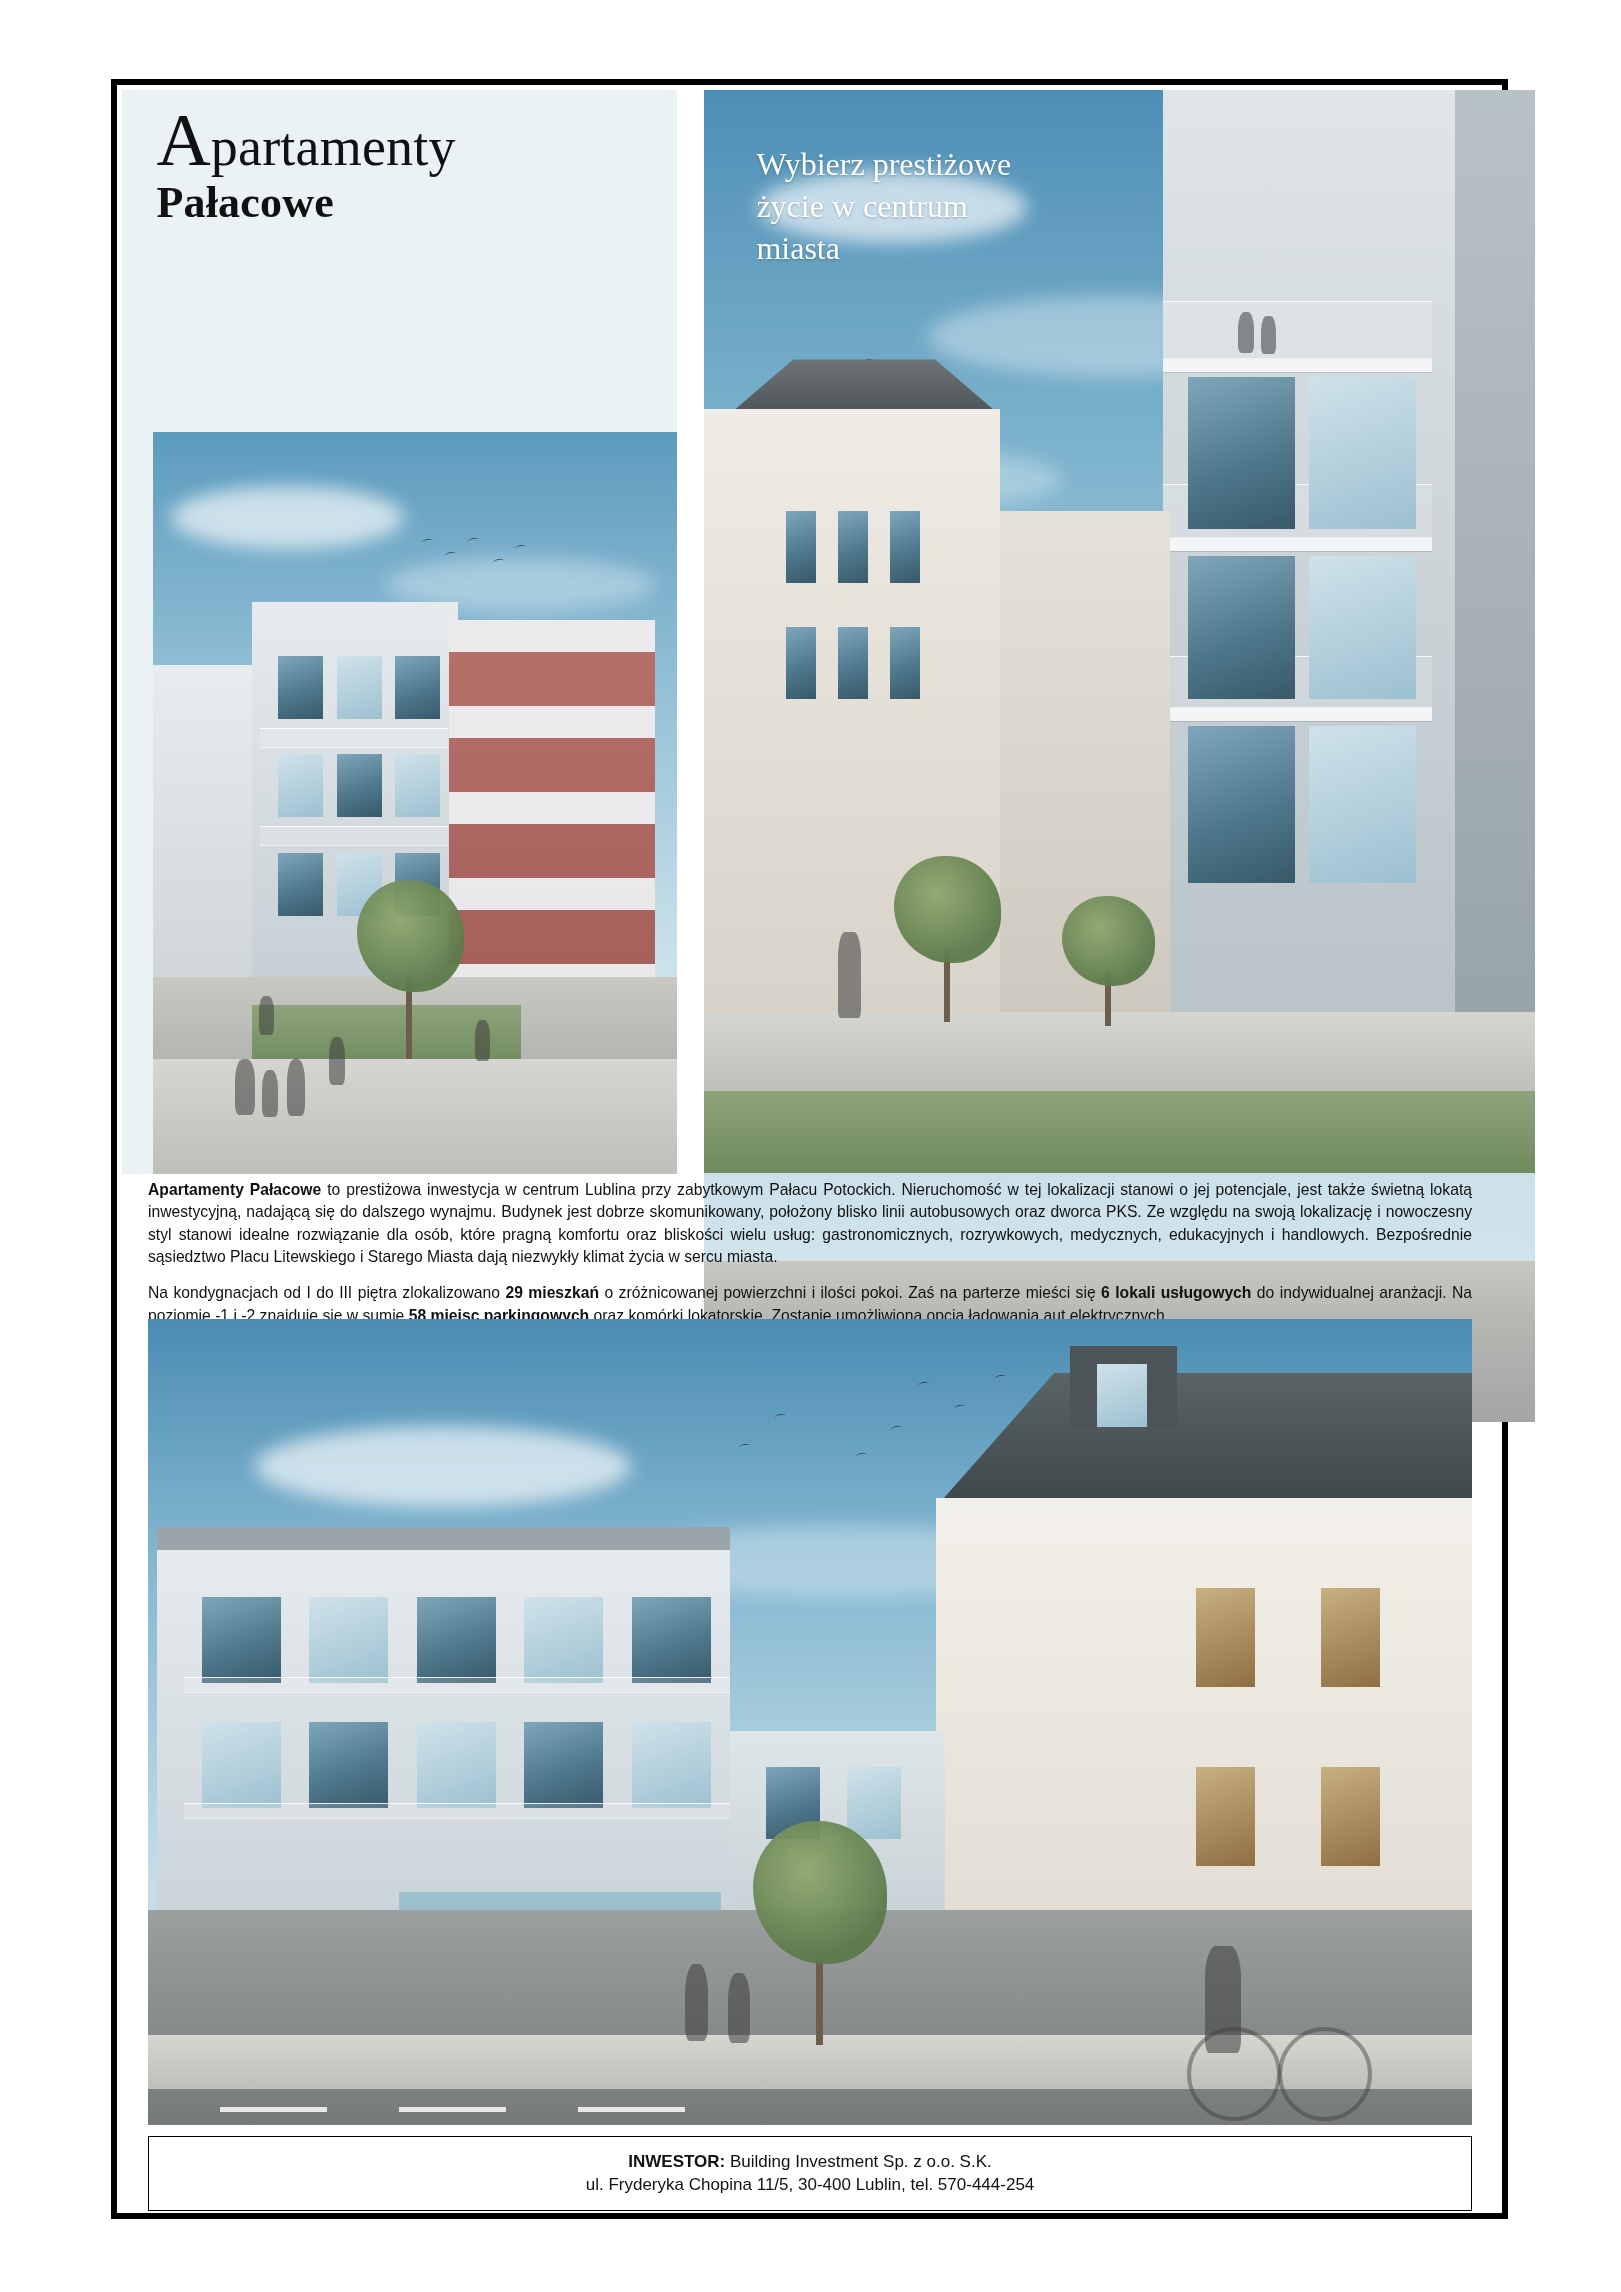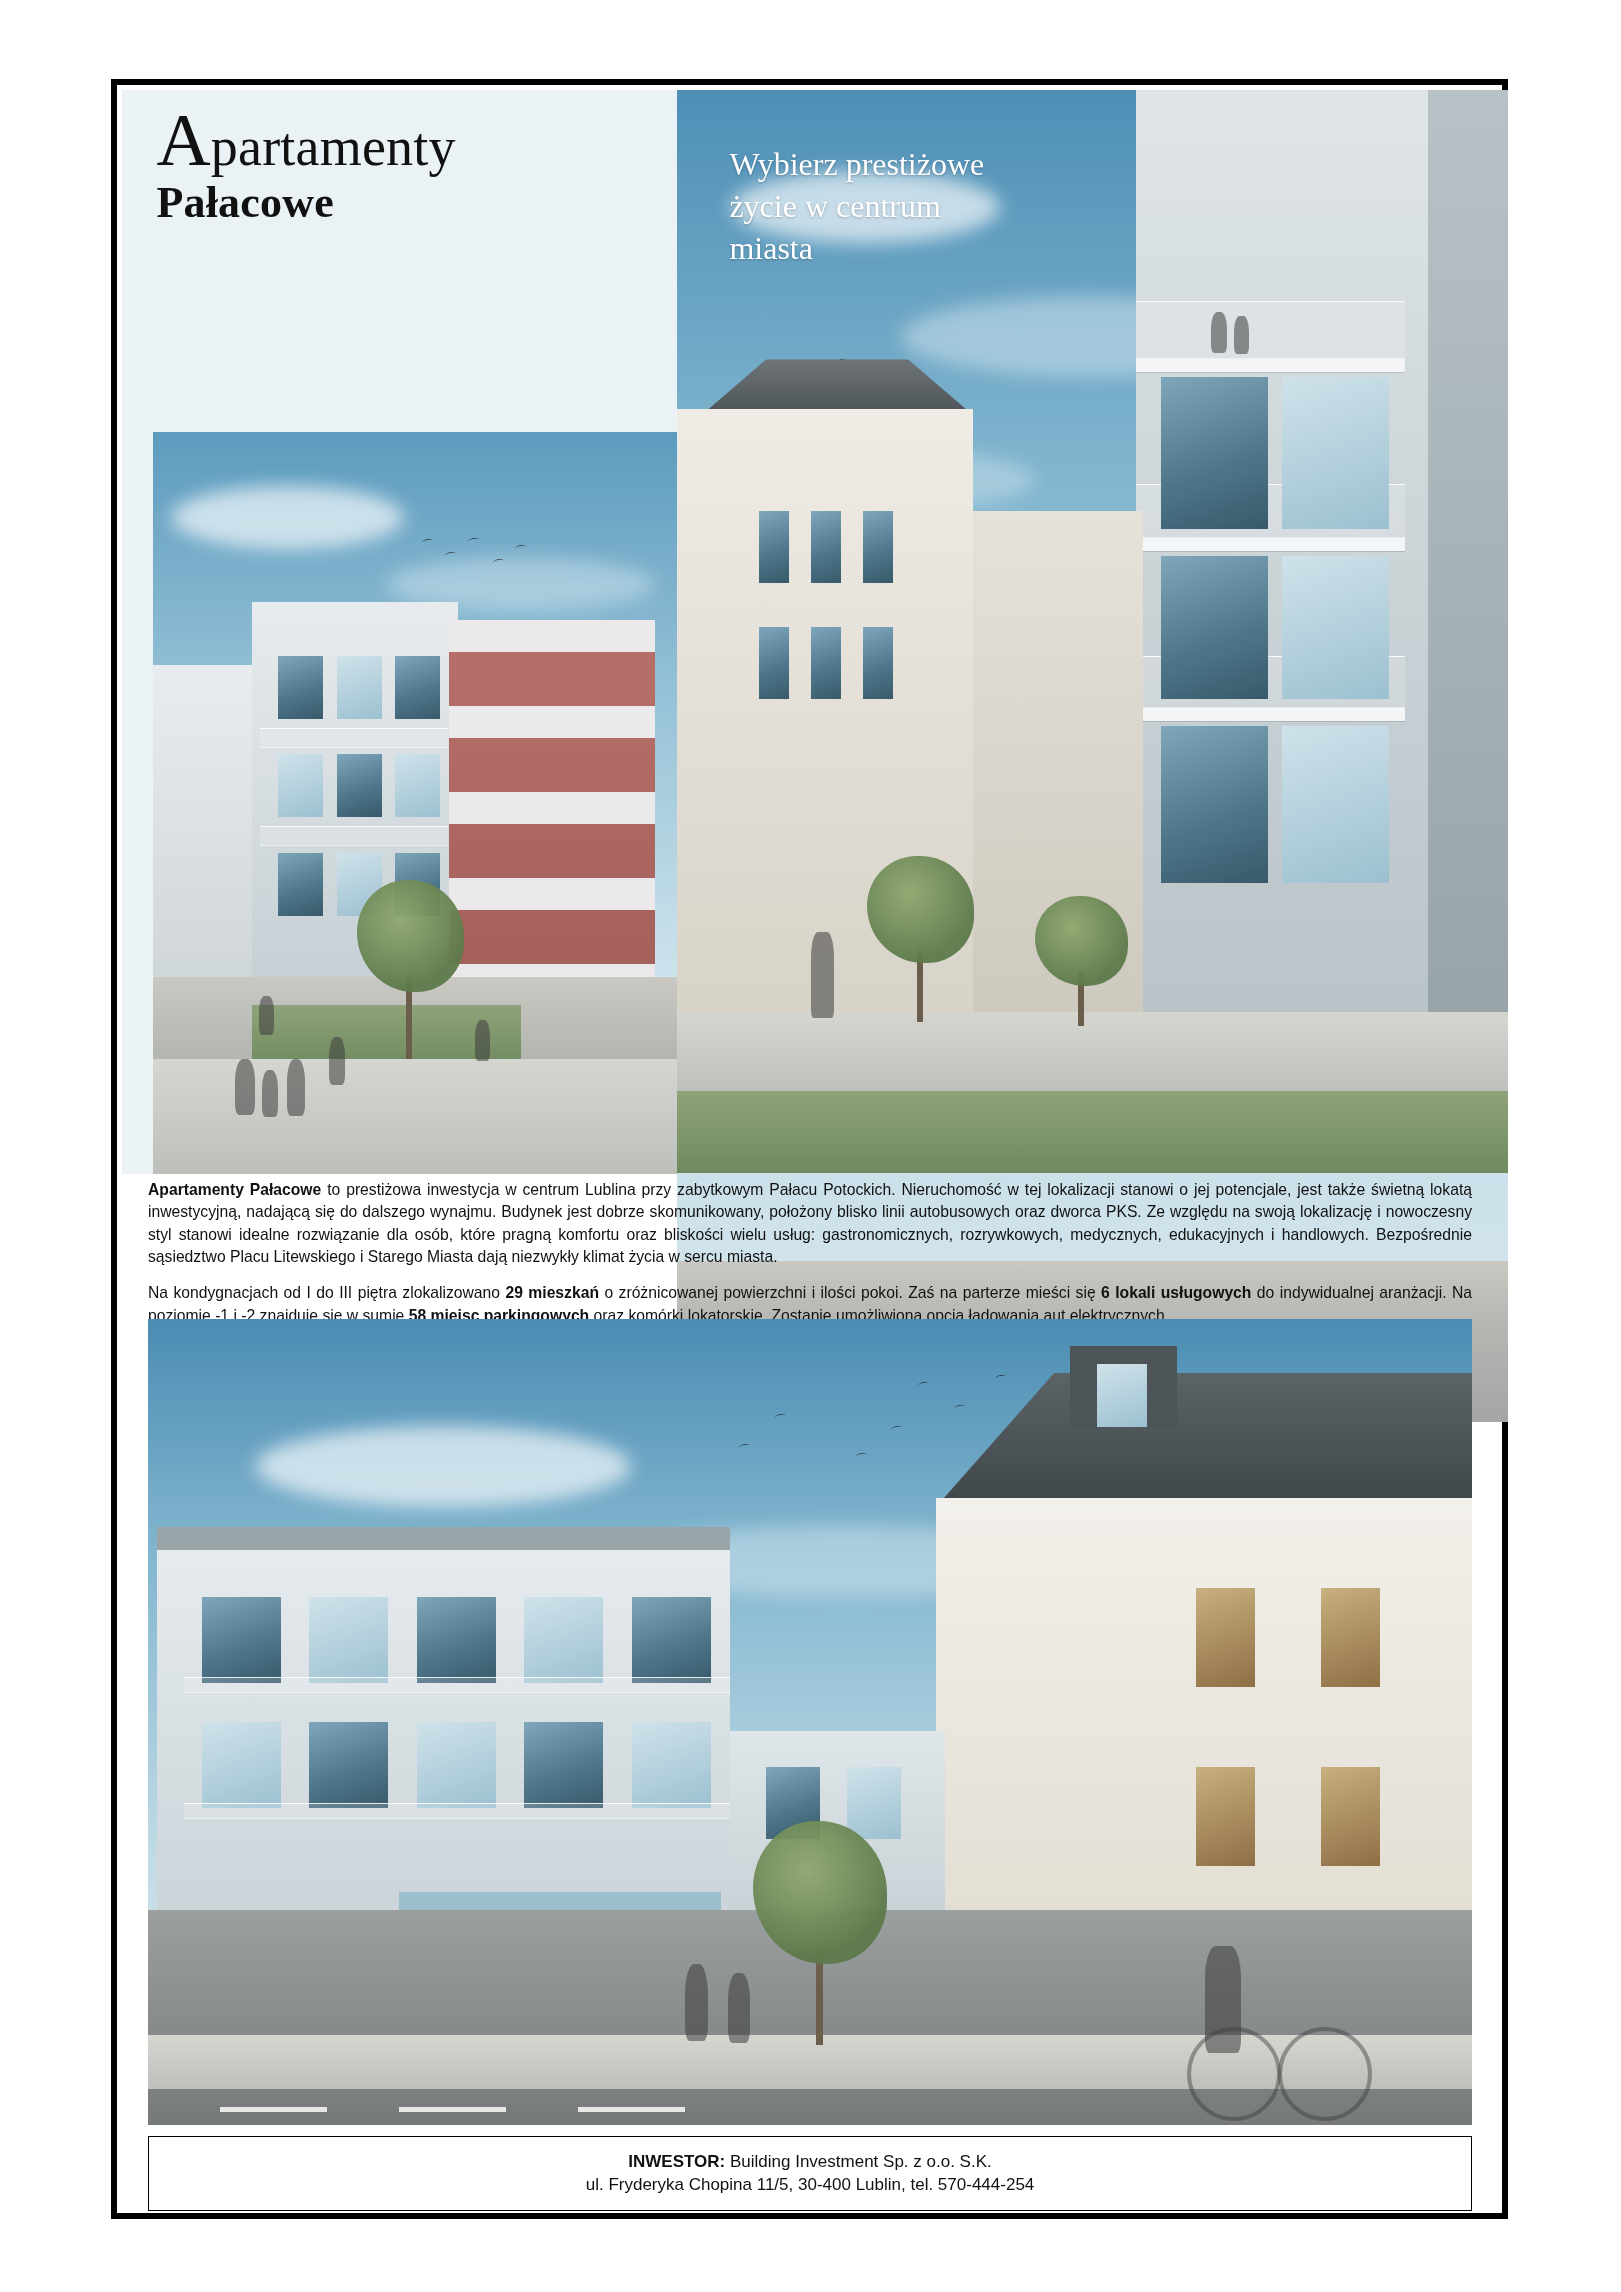--- a/index.html
+++ b/index.html
@@ -100,21 +100,21 @@
 
   
   .img-frame {
     position: absolute;
     overflow: hidden;
     background: #9fc2d4;
   }
 
   
   .img-hero-right {
-    left: 555px;
+    left: 582px;
     top: 0;
     width: 831px;
     height: 1332px;
   }
   
   .img-left-lower {
     left: 31px;
     top: 342px;
     width: 524px;
     height: 742px;

